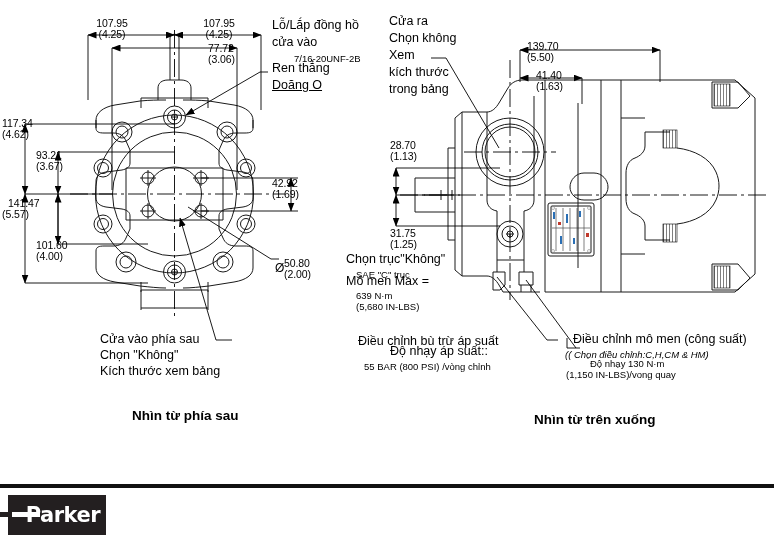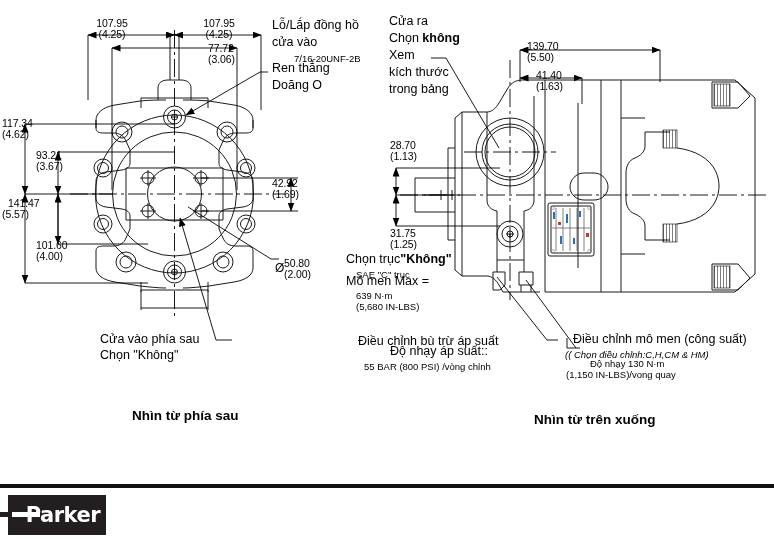--- a/index.html
+++ b/index.html
@@ -8,21 +8,21 @@
     font-family:"Liberation Sans","DejaVu Sans",sans-serif;
     color:#000;
   }
   .page{position:relative;width:774px;height:541px;}
 
   
   .txt{position:absolute;white-space:pre;line-height:1.12;color:#000;}
   .dim{font-size:10.5px;letter-spacing:-0.1px;}
   .note{font-size:12.5px;}
   .note-sm{font-size:9.5px;}
-  .note-b{font-weight:bold;}
+  .note-b{font-weight:normal;}
   .caption{font-size:13.5px;font-weight:bold;padding-left:40px;}
   .ctr{text-align:center;}
 
   
   svg.draw{position:absolute;left:0;top:0;width:774px;height:541px;overflow:visible;}
 
   
   .footer-rule{position:absolute;left:0;top:484px;width:774px;height:4px;background:#111;}
   .parker-logo{position:absolute;left:8px;top:495px;width:98px;height:40px;background:#231f20;}
   .parker-word{
@@ -379,24 +379,25 @@
   <div class="txt dim" style="left:272px;top:189px;">(1.69)</div>
 
   <div class="txt dim" style="left:275px;top:262px;font-size:12px;">Ø</div>
   <div class="txt dim" style="left:284px;top:258px;">50.80</div>
   <div class="txt dim" style="left:284px;top:269px;">(2.00)</div>
 
   <div class="txt note" style="left:272px;top:18px;">Lỗ/Lắp đồng hồ</div>
   <div class="txt note" style="left:272px;top:35px;">cửa vào</div>
   <div class="txt note-sm" style="left:272px;top:54px;margin-left:22px;">7/16-20UNF-2B</div>
   <div class="txt note" style="left:272px;top:61px;">Ren thẳng</div>
-  <div class="txt note" style="left:272px;top:78px;">Doăng O</div>
+  <div class="txt note" style="left:272px;top:78px;text-decoration:underline;">Doăng O</div>
 
   <div class="txt note" style="left:100px;top:332px;">Cửa vào phía sau</div>
   <div class="txt note" style="left:100px;top:348px;">Chọn "Không"</div>
+  <div class="txt note" style="left:100px;top:364px;">Kích thước xem bảng</div>
 
   <div class="txt note" style="left:389px;top:14px;">Cửa ra</div>
   <div class="txt note" style="left:389px;top:31px;"><span>Chọn </span><span class="note-b">không</span></div>
   <div class="txt note" style="left:389px;top:48px;">Xem</div>
   <div class="txt note" style="left:389px;top:65px;">kích thước</div>
   <div class="txt note" style="left:389px;top:82px;">trong bảng</div>
 
   <div class="txt dim" style="left:527px;top:41px;">139.70</div>
   <div class="txt dim" style="left:527px;top:52px;">(5.50)</div>
 

